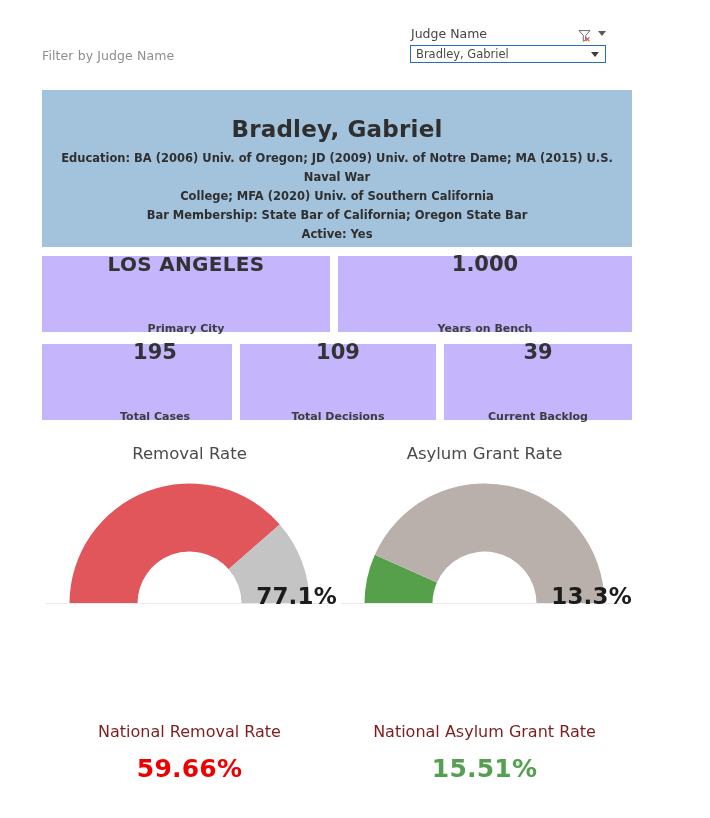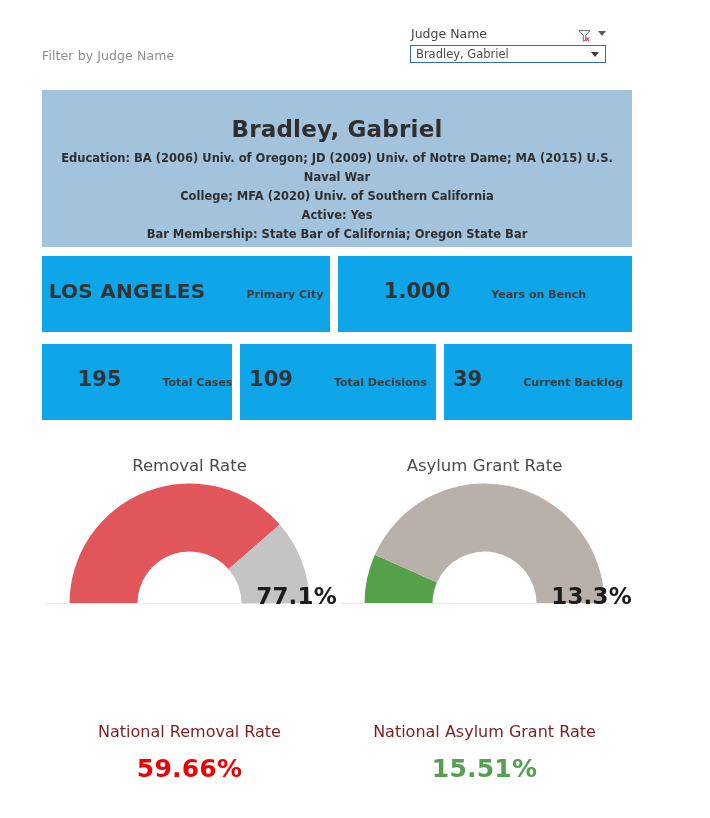--- a/index.html
+++ b/index.html
@@ -134,24 +134,24 @@
     position: absolute;
     left: 42px;
     width: 590px;
     display: flex;
     gap: 8px;
   }
   .kpi-row-1 { top: 256px; height: 76px; }
   .kpi-row-2 { top: 344px; height: 76px; }
 
   .kpi-card {
-    background: #0ea5e9;
+    background: #c4b5fd;
     box-sizing: border-box;
     display: flex;
-    flex-direction: row;
+    flex-direction: column;
     align-items: center;
     justify-content: center;
     gap: 41px;
   }
   .kpi-a { width: 288px; }
   .kpi-b { width: 294px; padding-left: 36px; }
   .kpi-c { flex: 1 1 0; }
 
   .kpi-value {
     font-size: 21px;
@@ -179,21 +179,21 @@
     display: flex;
   }
   .gauge-block {
     width: 295px;
     position: relative;
   }
   .gauge-title {
     text-align: center;
     font-size: 16.5px;
     color: #4a4a4a;
-    margin-top: 16px;
+    margin-top: 4px;
   }
   .gauge-svg-wrap {
     position: absolute;
     left: 0;
     top: 30px;
     width: 295px;
     height: 145px;
   }
   .gauge-readout {
     position: absolute;
@@ -253,22 +253,22 @@
       <span class="filter-value">Bradley, Gabriel</span>
       <span class="filter-input-caret"></span>
     </div>
   </div>
 </div>
 
 <div class="banner">
   <div class="banner-name">Bradley, Gabriel</div>
   <div class="banner-line">Education: BA (2006) Univ. of Oregon; JD (2009) Univ. of Notre Dame; MA (2015) U.S. Naval War</div>
   <div class="banner-line">College; MFA (2020) Univ. of Southern California</div>
+  <div class="banner-line">Bar Membership: State Bar of California; Oregon State Bar</div>
   <div class="banner-line">Active: Yes</div>
-  <div class="banner-line">Bar Membership: State Bar of California; Oregon State Bar</div>
 </div>
 
 <div class="kpi-row kpi-row-1">
   <div class="kpi-card kpi-a">
     <div class="kpi-value city">LOS ANGELES</div>
     <div class="kpi-label">Primary City</div>
   </div>
   <div class="kpi-card kpi-c">
     <div class="kpi-value">1.000</div>
     <div class="kpi-label">Years on Bench</div>

